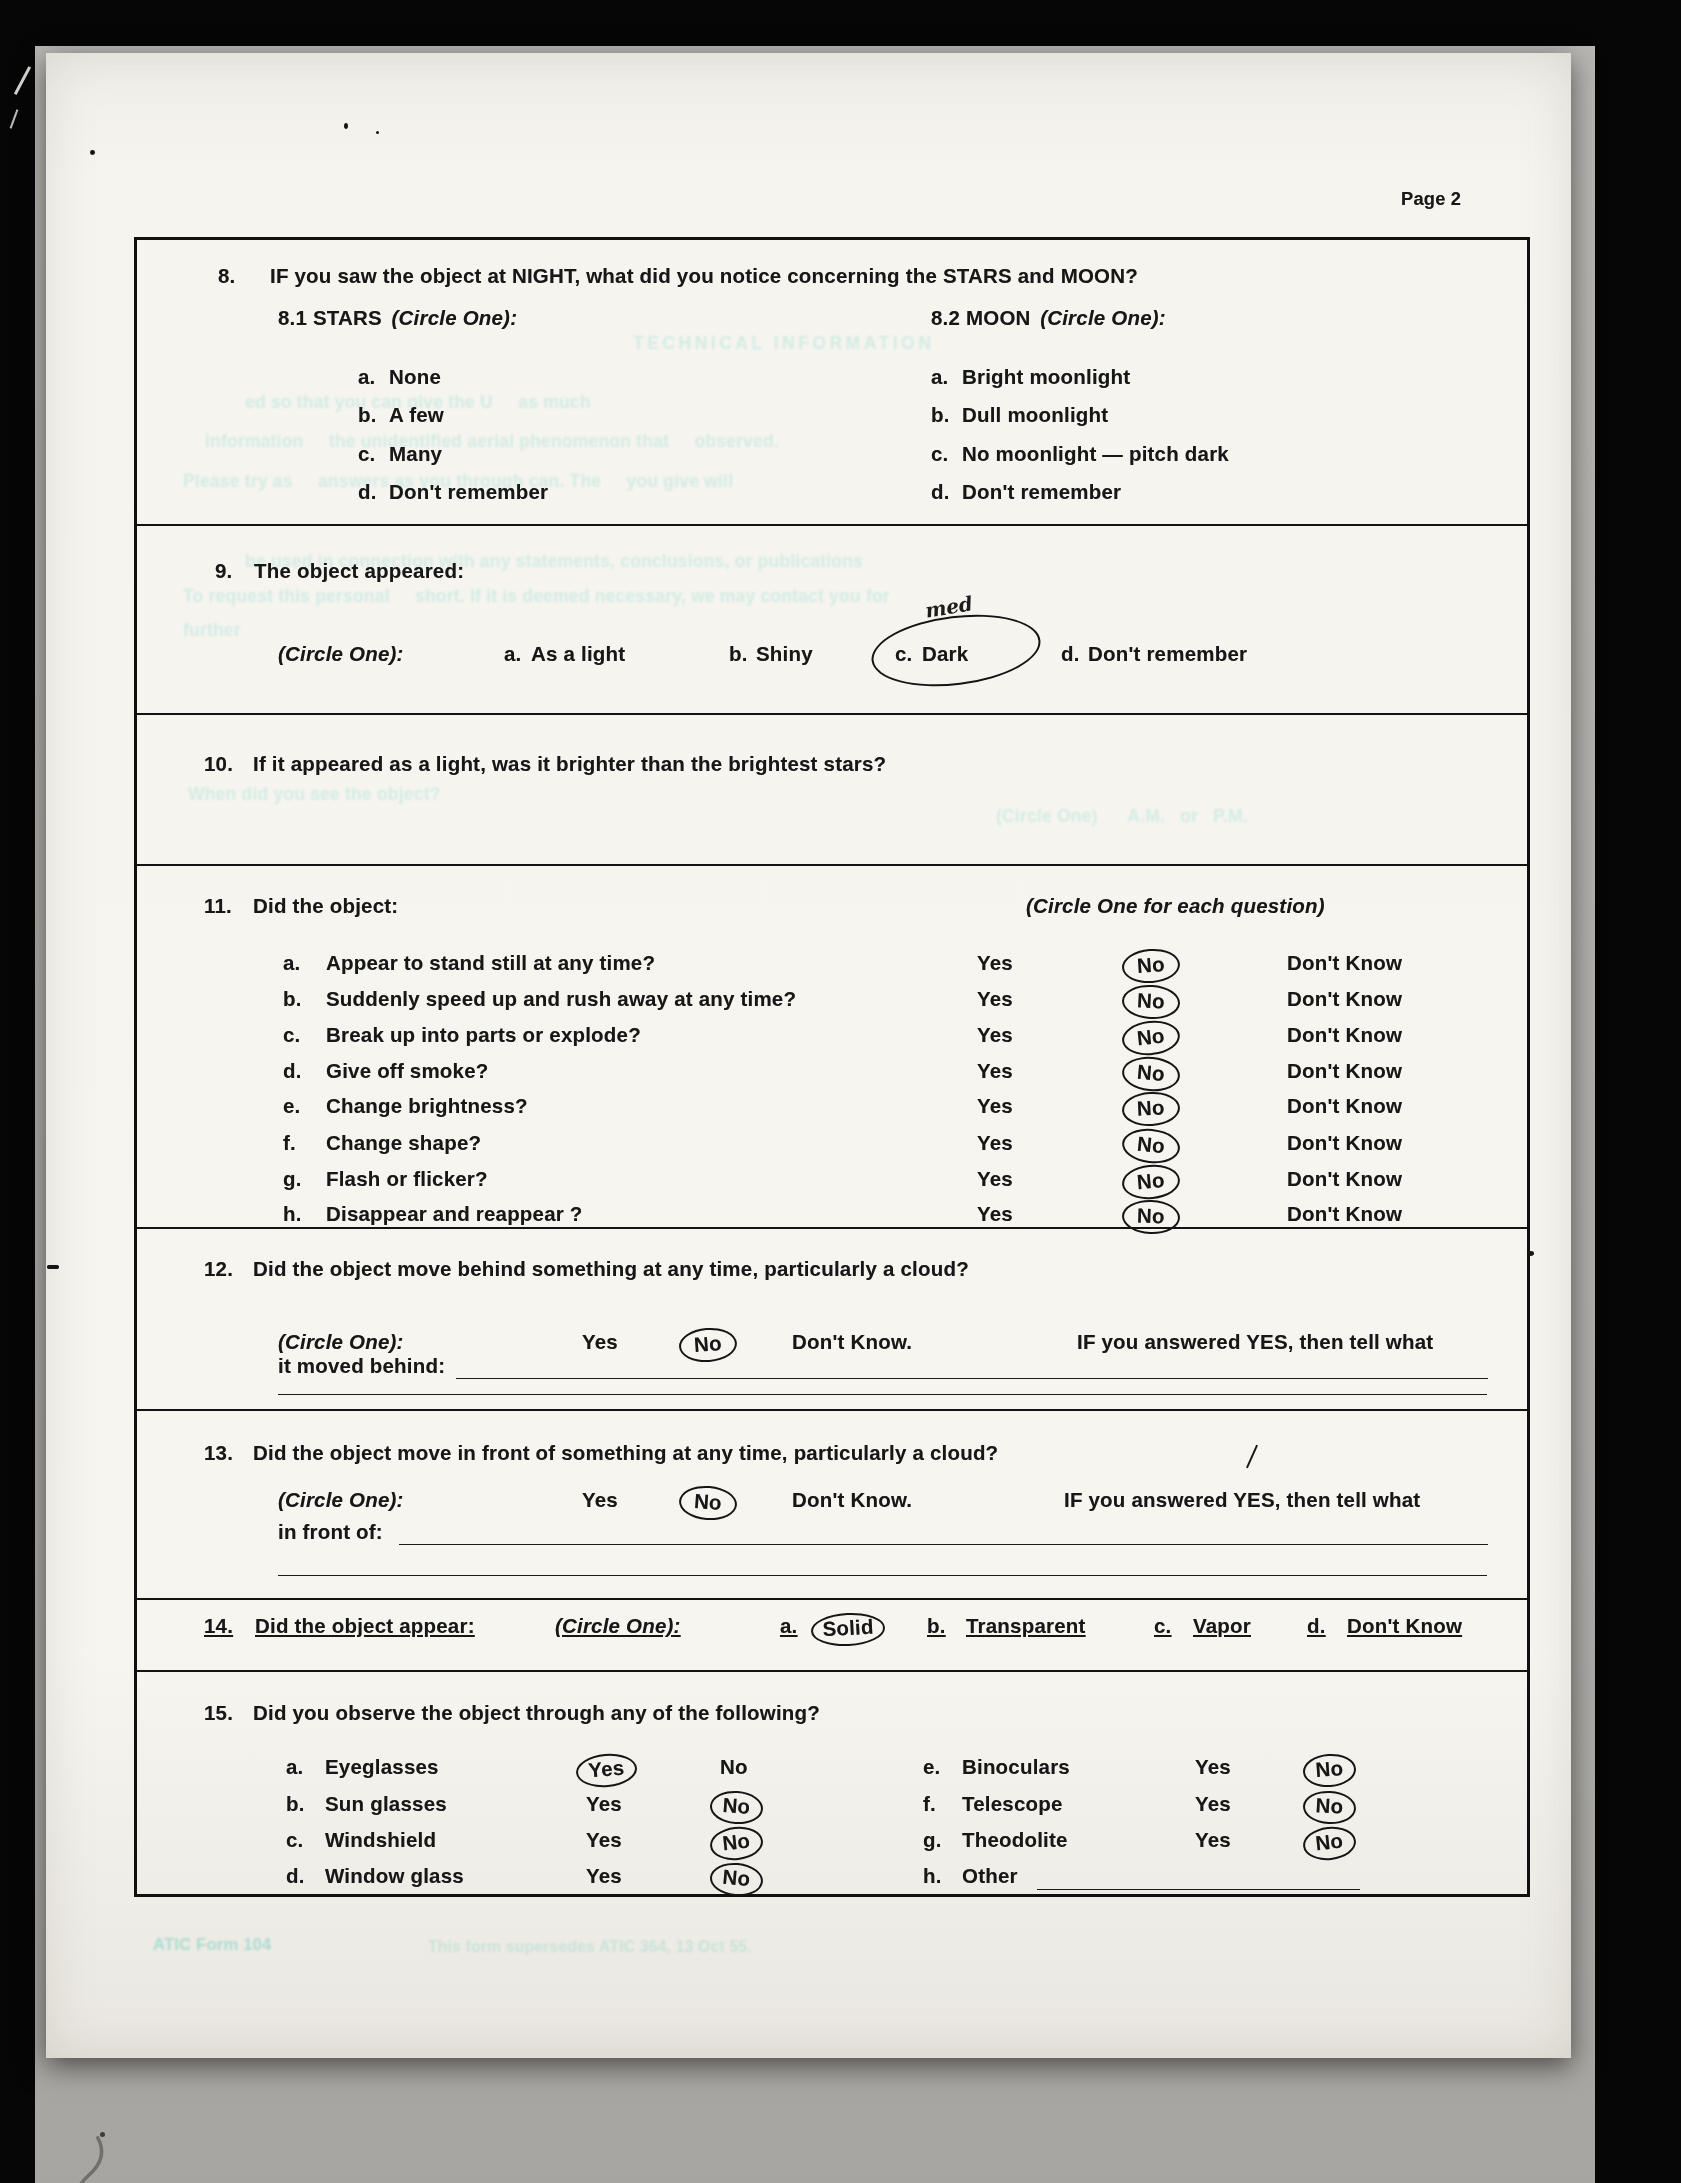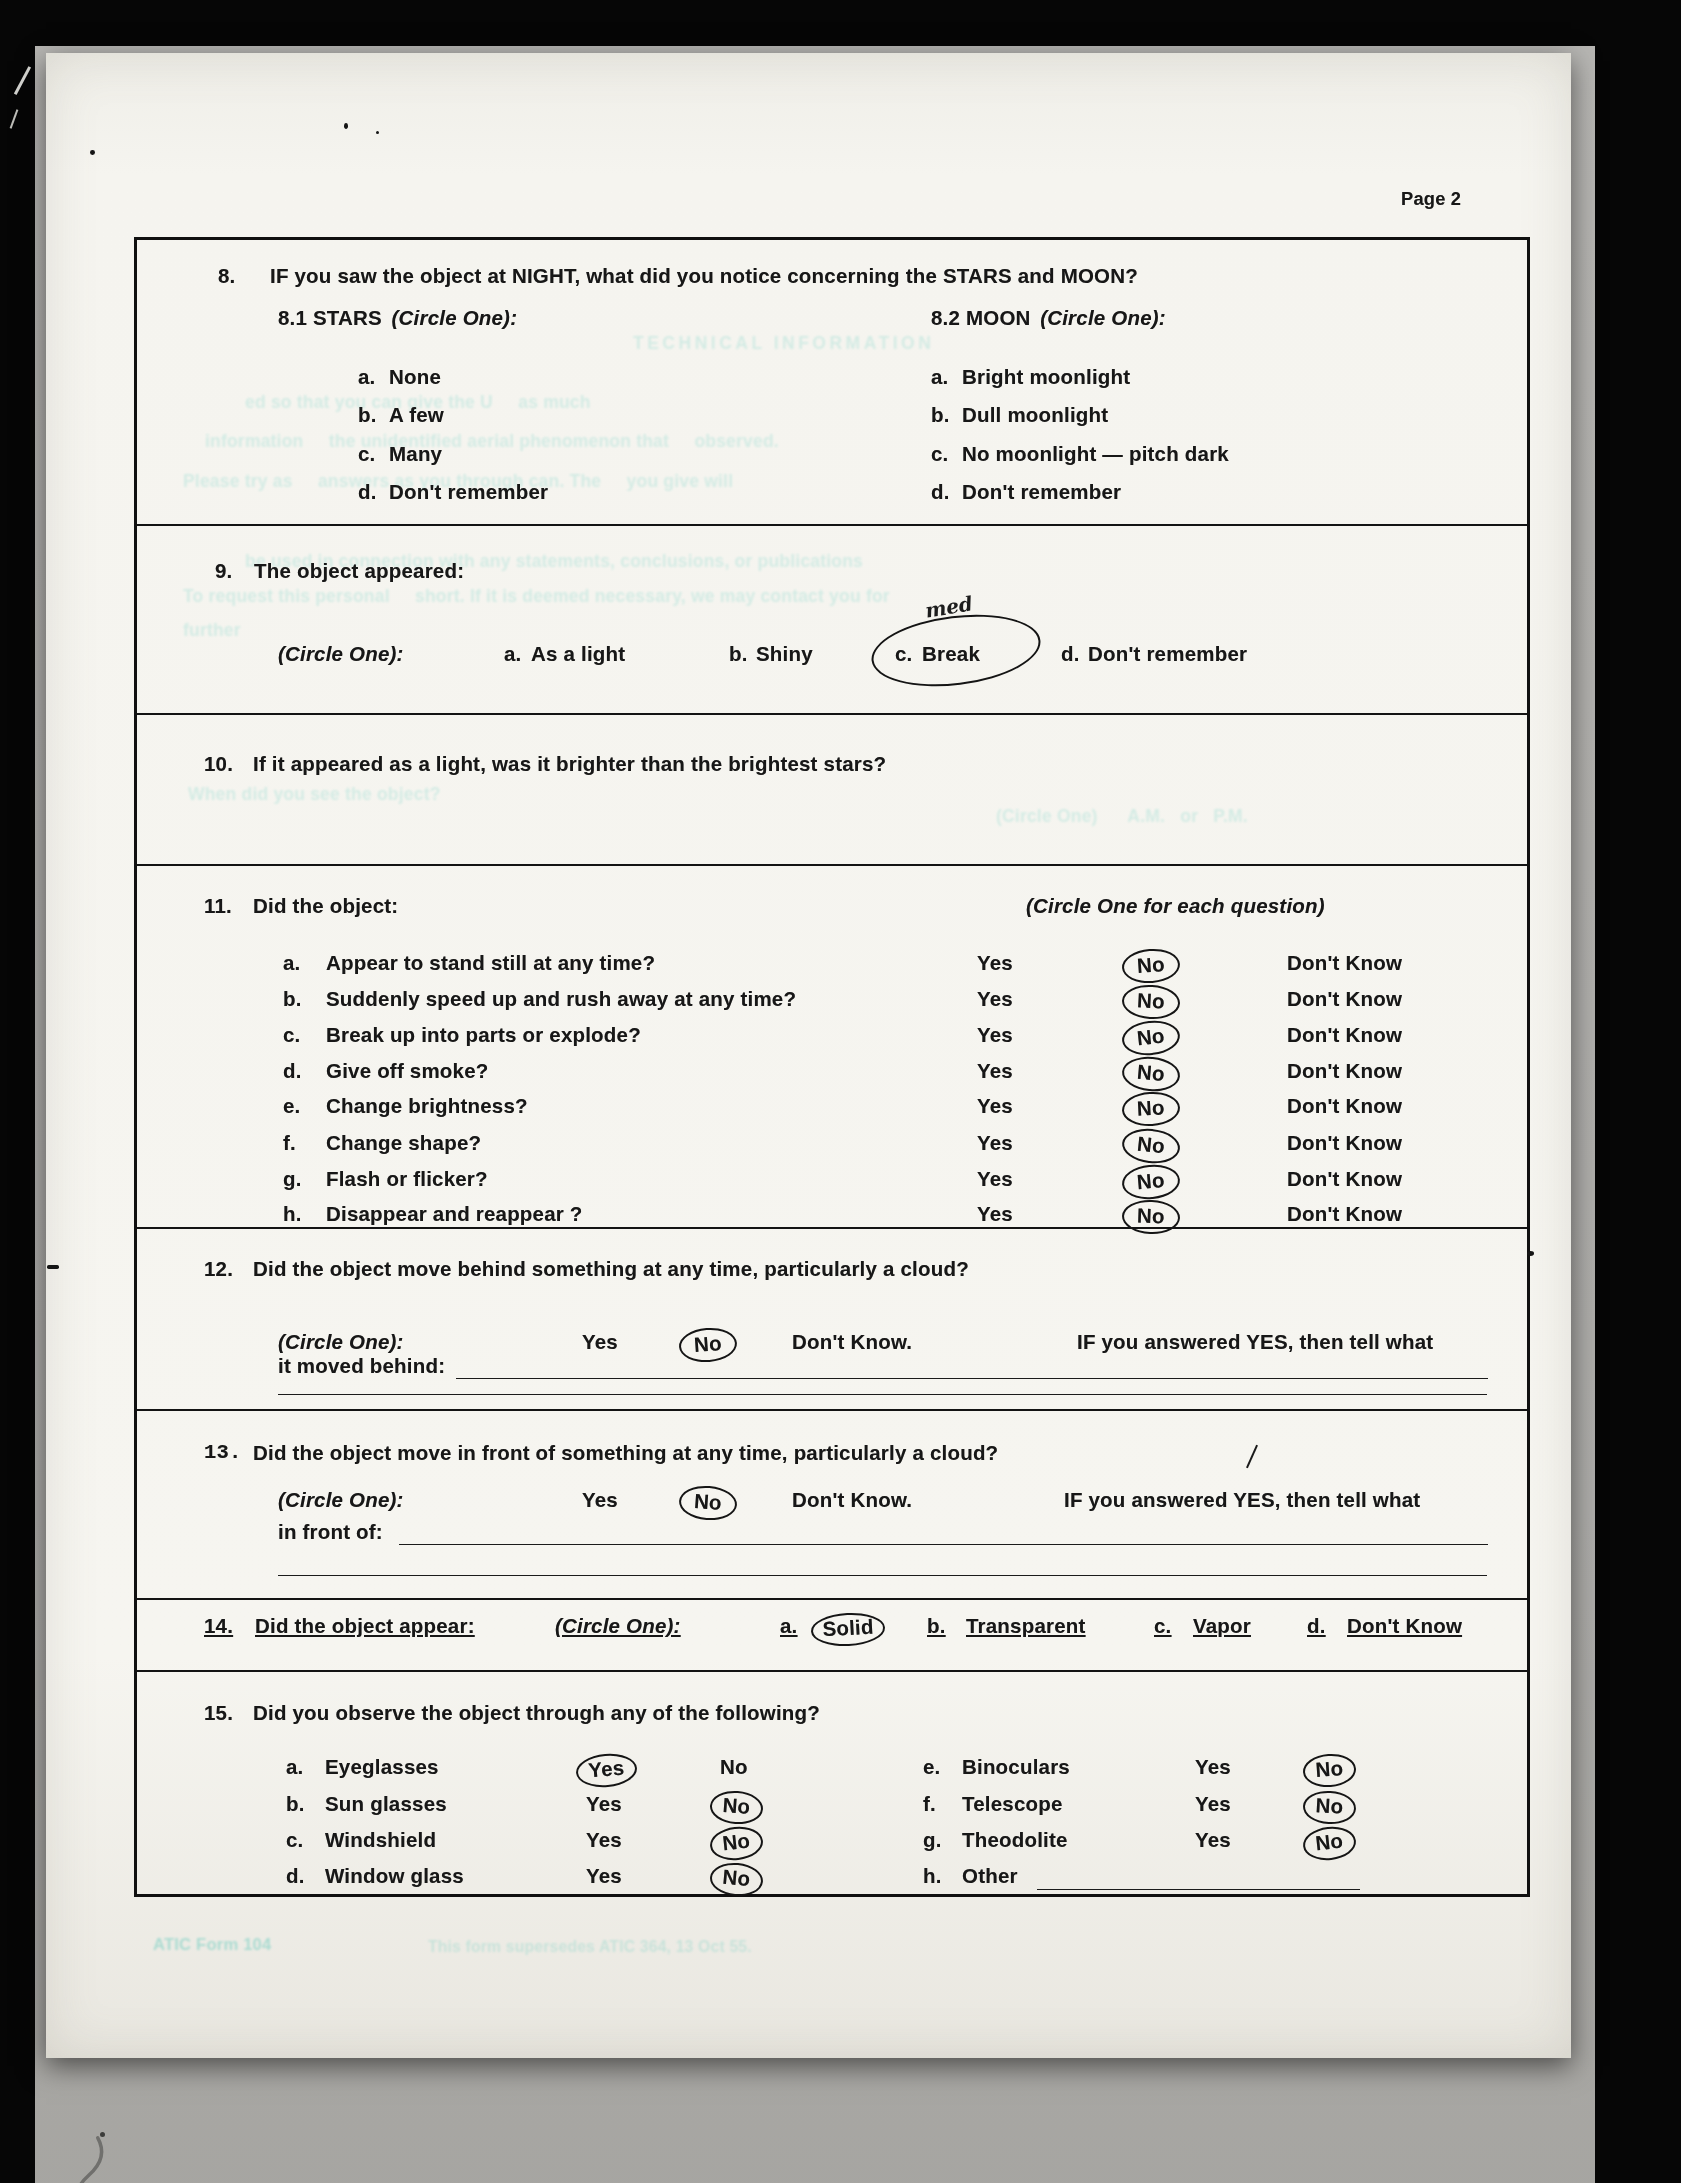--- a/index.html
+++ b/index.html
@@ -106,21 +106,21 @@
   <div class="ink" style="left:794px;top:164px;"><span class="lt">b.</span><span>Dull moonlight</span></div>
   <div class="ink" style="left:794px;top:203px;"><span class="lt">c.</span><span>No moonlight — pitch dark</span></div>
   <div class="ink" style="left:794px;top:241px;"><span class="lt">d.</span><span>Don't remember</span></div>
 
   <div class="ink" style="left:78px;top:320px;">9.</div>
   <div class="ink" style="left:117px;top:320px;">The object appeared:</div>
 
   <div class="ink it" style="left:141px;top:403px;">(Circle One):</div>
   <div class="ink" style="left:367px;top:403px;"><span class="lt" style="width:27px;">a.</span><span>As a light</span></div>
   <div class="ink" style="left:592px;top:403px;"><span class="lt" style="width:27px;">b.</span><span>Shiny</span></div>
-  <div class="ink" style="left:758px;top:403px;"><span class="lt" style="width:27px;">c.</span><span>Break</span></div>
+  <div class="ink" style="left:758px;top:403px;"><span class="lt" style="width:27px;">c.</span><span>Dark</span></div>
   <div class="ink" style="left:924px;top:403px;"><span class="lt" style="width:27px;">d.</span><span>Don't remember</span></div>
 
   <div class="bigcirc" style="left:734px;top:376px;width:166px;height:65px;transform:rotate(-7deg);"></div>
   <div class="hand" style="left:788px;top:355px;transform:rotate(-9deg);">med</div>
 
   <div class="ink" style="left:67px;top:513px;">10.</div>
   <div class="ink" style="left:116px;top:513px;">If it appeared as a light, was it brighter than the brightest stars?</div>
 
   <div class="ink" style="left:67px;top:655px;">11.</div>
   <div class="ink" style="left:116px;top:655px;">Did the object:</div>
@@ -187,21 +187,21 @@
   <div class="ink" style="left:116px;top:1018px;">Did the object move behind something at any time, particularly a cloud?</div>
   <div class="ink it" style="left:141px;top:1091px;">(Circle One):</div>
   <div class="ink" style="left:445px;top:1091px;">Yes</div>
   <div class="ink" style="left:555px;top:1091px;"><span class="circ" style="transform:rotate(-4deg);">No</span></div>
   <div class="ink" style="left:655px;top:1091px;">Don't Know.</div>
   <div class="ink" style="left:940px;top:1091px;">IF you answered YES, then tell what</div>
   <div class="ink" style="left:141px;top:1115px;text-align:center;">it moved behind:</div>
   <div class="uline" style="left:319px;top:1138px;width:1032px;"></div>
   <div class="uline" style="left:141px;top:1154px;width:1209px;"></div>
 
-  <div class="ink" style="left:67px;top:1202px;font-family:Liberation Mono, monospace;">13.</div>
+  <div class="ink" style="left:67px;top:1202px;">13.</div>
   <div class="ink" style="left:116px;top:1202px;">Did the object move in front of something at any time, particularly a cloud?</div>
   <div class="ink it" style="left:141px;top:1249px;">(Circle One):</div>
   <div class="ink" style="left:445px;top:1249px;">Yes</div>
   <div class="ink" style="left:555px;top:1249px;"><span class="circ" style="transform:rotate(4deg);">No</span></div>
   <div class="ink" style="left:655px;top:1249px;">Don't Know.</div>
   <div class="ink" style="left:927px;top:1249px;">IF you answered YES, then tell what</div>
   <div class="ink" style="left:141px;top:1281px;">in front of:</div>
   <div class="uline" style="left:262px;top:1304px;width:1089px;"></div>
   <div class="uline" style="left:141px;top:1335px;width:1209px;"></div>
   <div class="scratch" style="left:1114px;top:1204px;width:2.2px;height:25px;transform:rotate(24deg);"></div>

